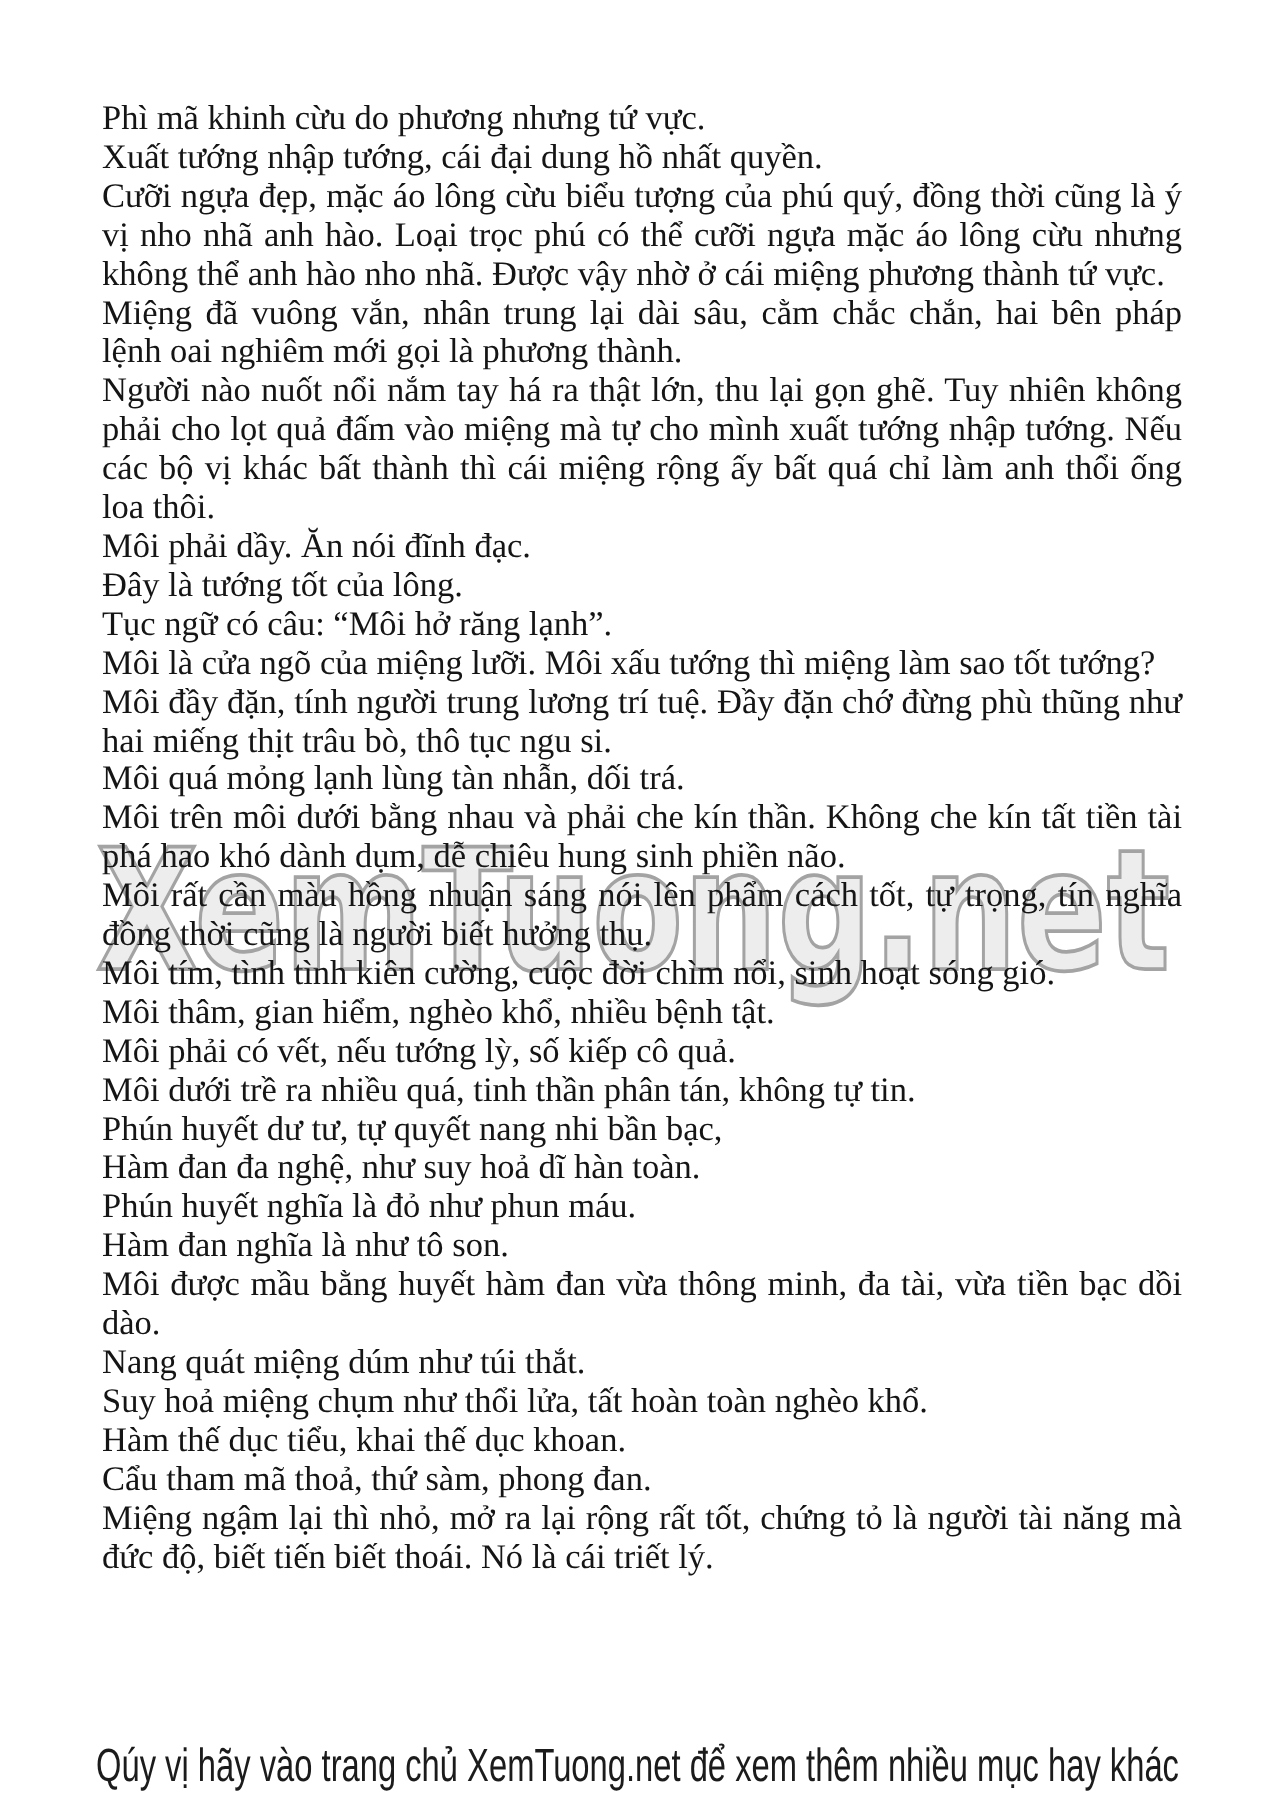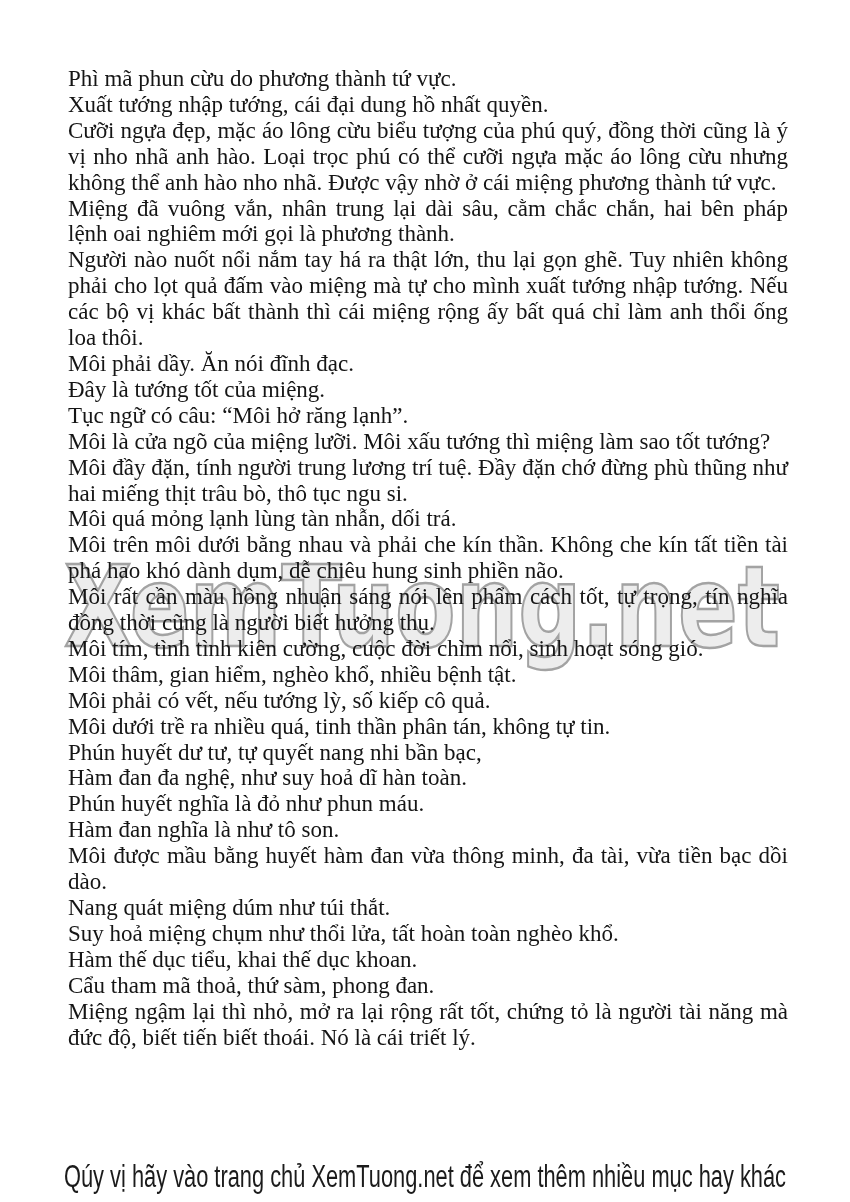--- a/index.html
+++ b/index.html
@@ -61,33 +61,33 @@
 <body>
 
 <div class="page">
 
   <svg class="watermark" width="850" height="170" viewBox="0 0 850 170">
     <text class="wm-text" x="64" y="128" textLength="716" lengthAdjust="spacingAndGlyphs" fill="#ededed" stroke="#a3a3a3">XemTuong.net</text>
   </svg>
 
   <div class="content">
 
-      <p class="para">Phì mã phun cừu do phương thành tứ vực.</p>
+      <p class="para">Phì mã khinh cừu do phương nhưng tứ vực.</p>
 
       <p class="para">Xuất tướng nhập tướng, cái đại dung hồ nhất quyền.</p>
 
       <p class="para">Cưỡi ngựa đẹp, mặc áo lông cừu biểu tượng của phú quý, đồng thời cũng là ý vị nho nhã anh hào. Loại trọc phú có thể cưỡi ngựa mặc áo lông cừu nhưng không thể anh hào nho nhã. Được vậy nhờ ở cái miệng phương thành tứ vực.</p>
 
       <p class="para">Miệng đã vuông vắn, nhân trung lại dài sâu, cằm chắc chắn, hai bên pháp lệnh oai nghiêm mới gọi là phương thành.</p>
 
       <p class="para">Người nào nuốt nổi nắm tay há ra thật lớn, thu lại gọn ghẽ. Tuy nhiên không phải cho lọt quả đấm vào miệng mà tự cho mình xuất tướng nhập tướng. Nếu các bộ vị khác bất thành thì cái miệng rộng ấy bất quá chỉ làm anh thổi ống loa thôi.</p>
 
       <p class="para">Môi phải dầy. Ăn nói đĩnh đạc.</p>
 
-      <p class="para">Đây là tướng tốt của miệng.</p>
+      <p class="para">Đây là tướng tốt của lông.</p>
 
       <p class="para">Tục ngữ có câu: “Môi hở răng lạnh”.</p>
 
       <p class="para">Môi là cửa ngõ của miệng lưỡi. Môi xấu tướng thì miệng làm sao tốt tướng?</p>
 
       <p class="para">Môi đầy đặn, tính người trung lương trí tuệ. Đầy đặn chớ đừng phù thũng như hai miếng thịt trâu bò, thô tục ngu si.</p>
 
       <p class="para">Môi quá mỏng lạnh lùng tàn nhẫn, dối trá.</p>
 
       <p class="para">Môi trên môi dưới bằng nhau và phải che kín thần. Không che kín tất tiền tài phá hao khó dành dụm, dễ chiêu hung sinh phiền não.</p>

